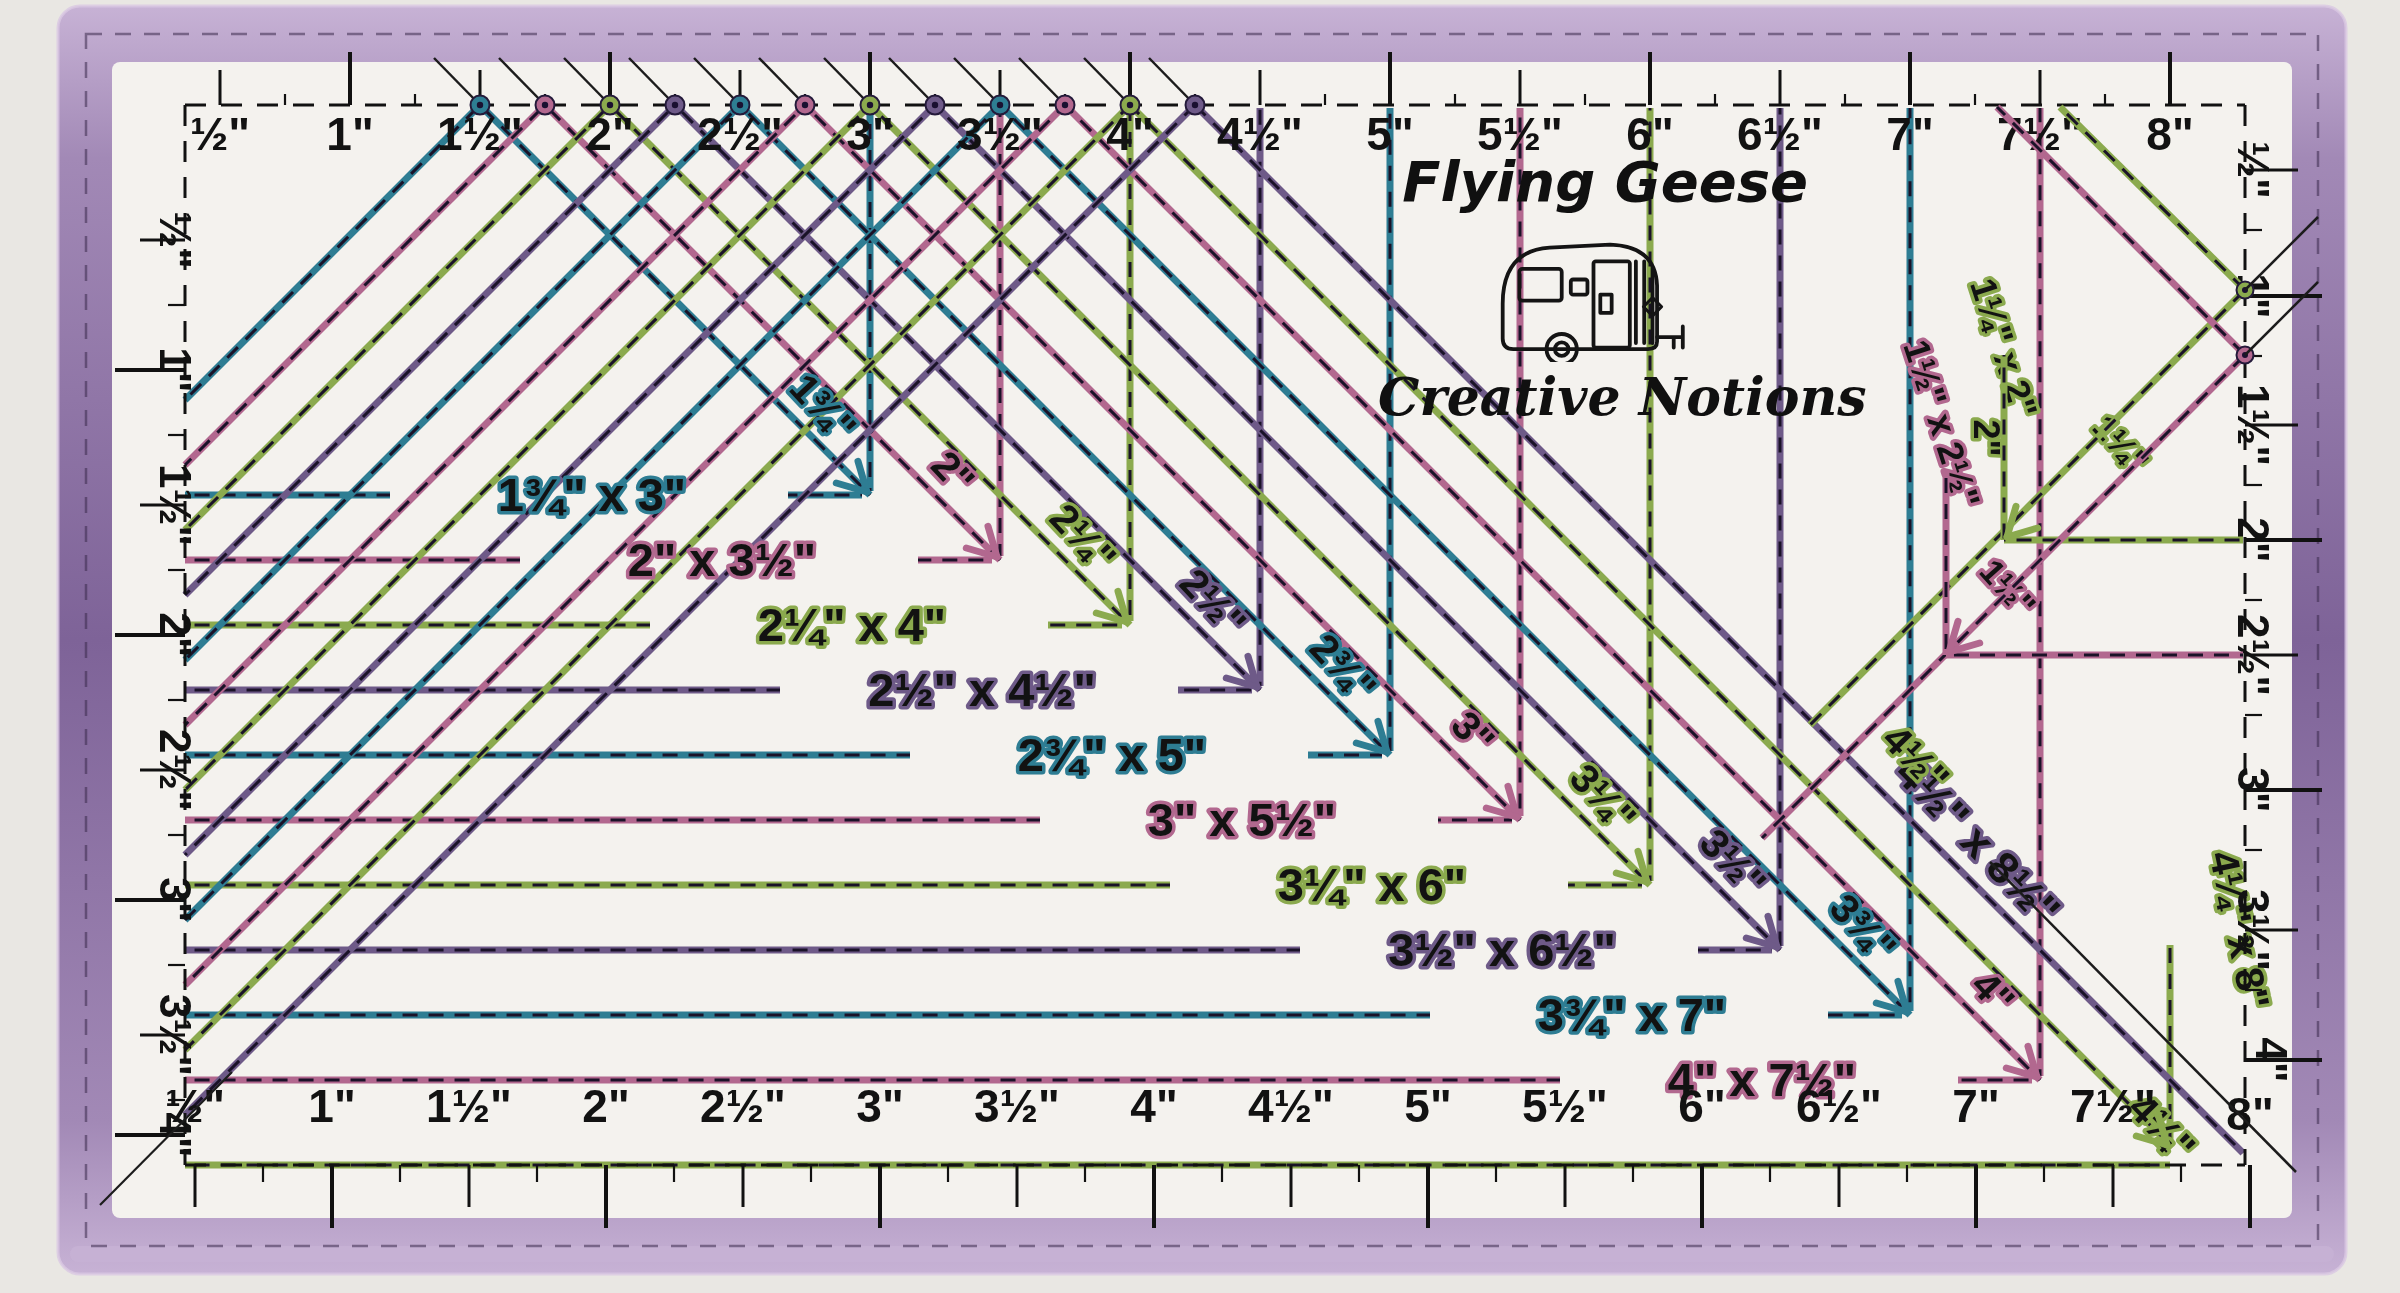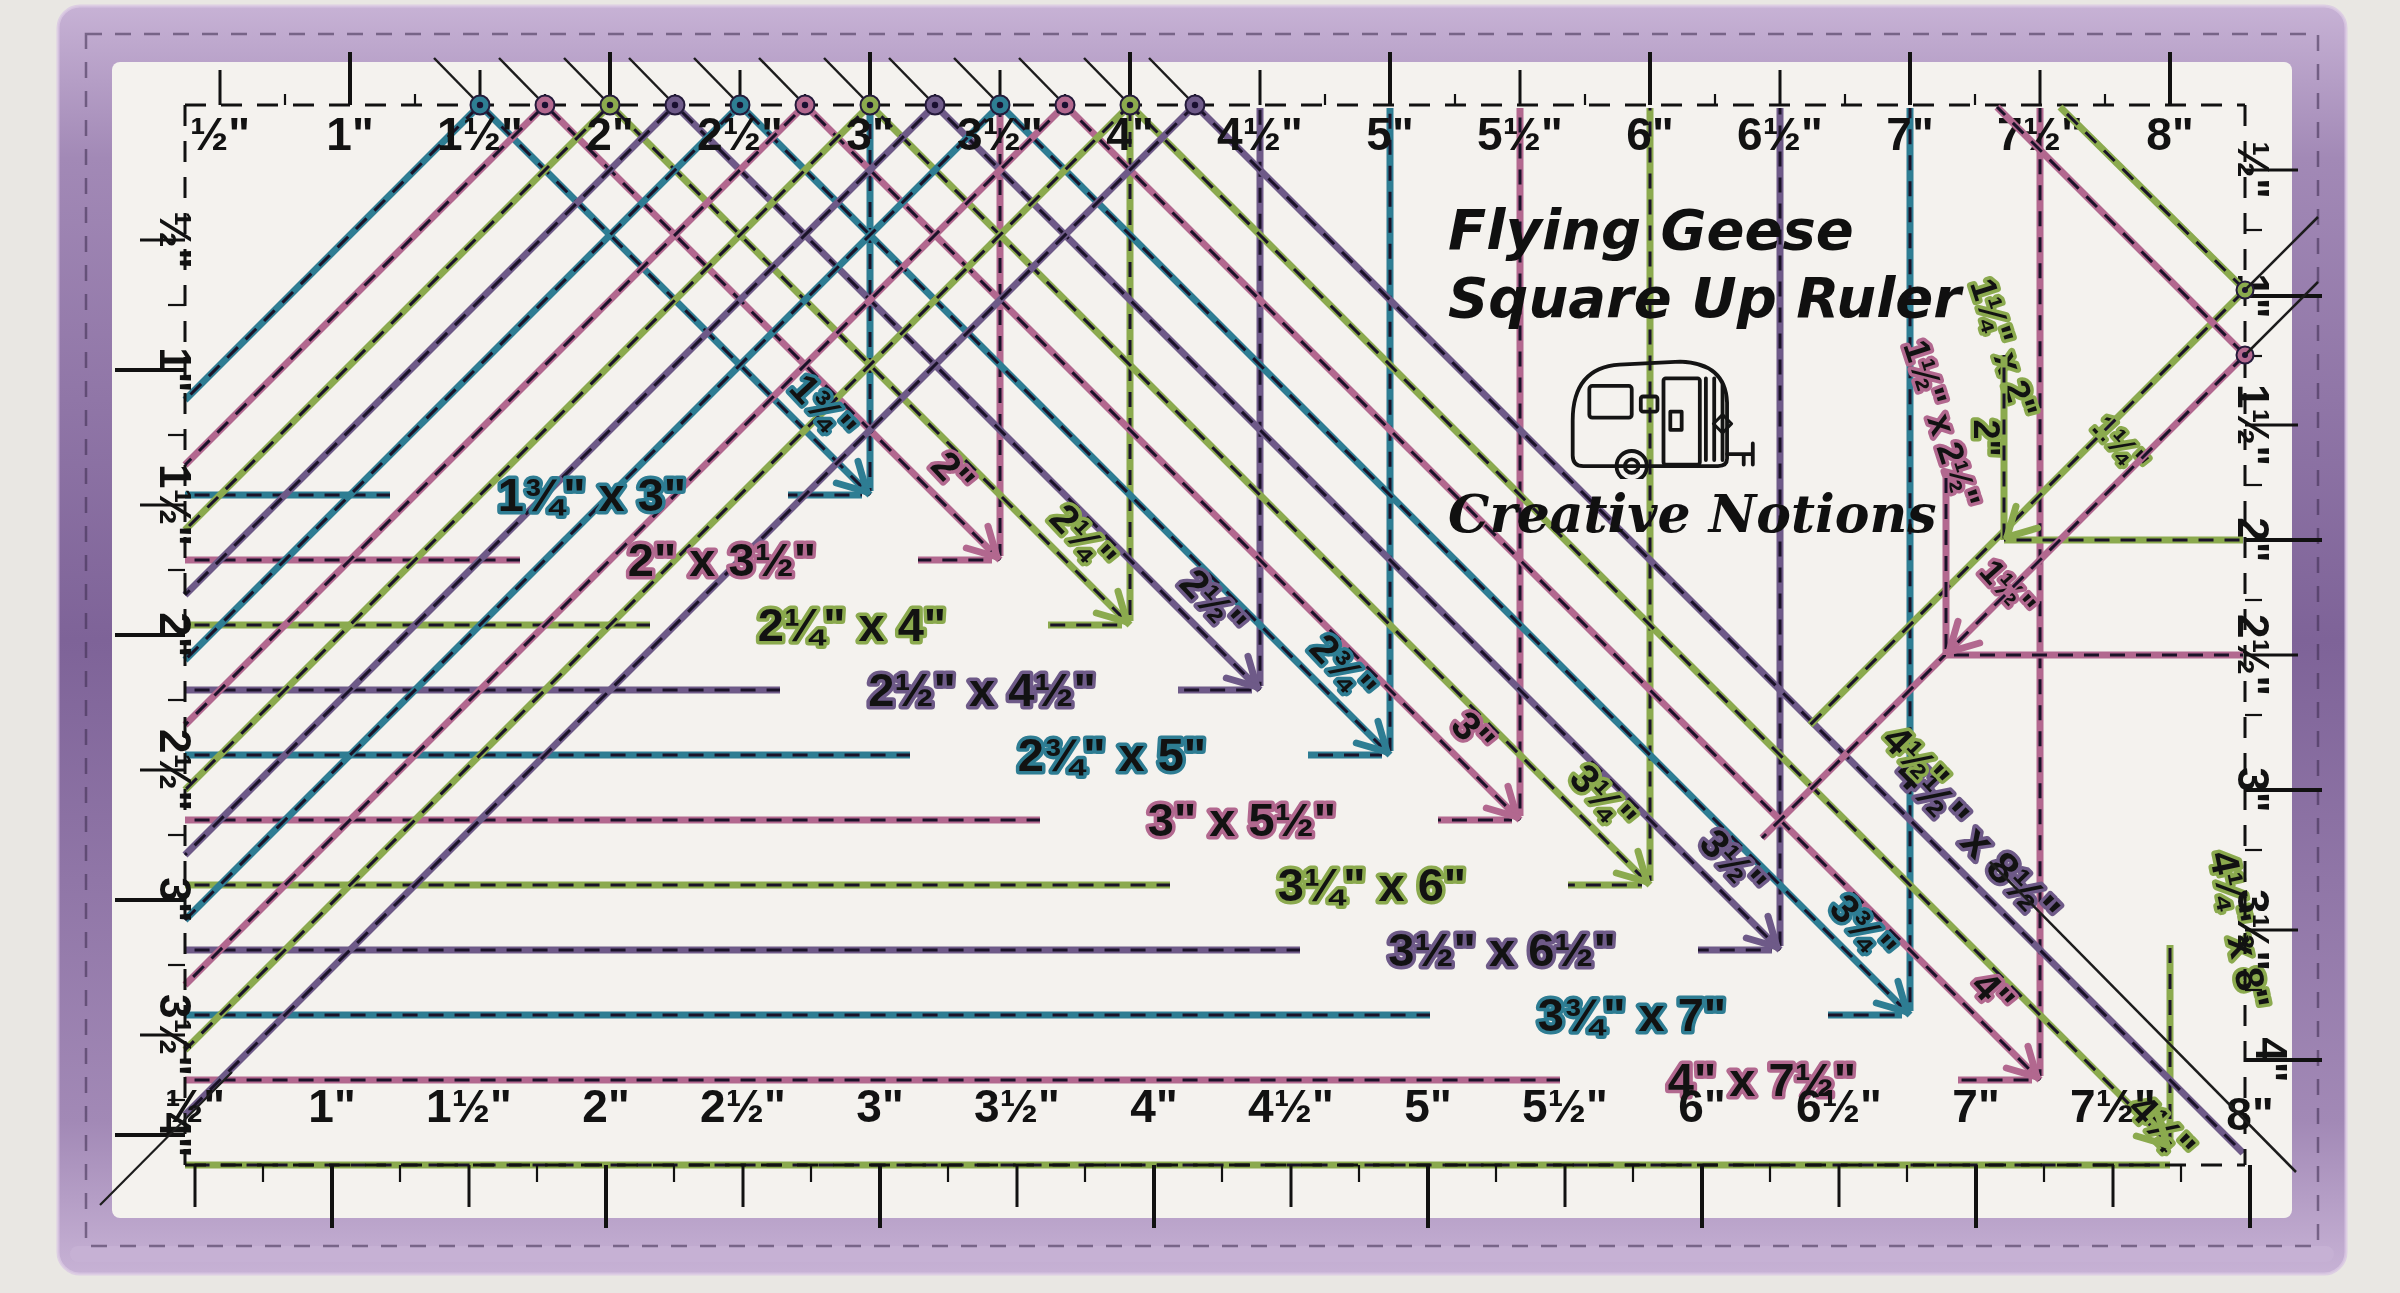--- a/index.html
+++ b/index.html
@@ -1,19 +1,19 @@
 <!DOCTYPE html>
 <html><head>
 <meta charset="utf-8">
 <style>
   html,body{margin:0;padding:0;background:#e8e6e2;}
   .scene{position:relative;width:2400px;height:1293px;background:#e9e7e3;overflow:hidden;
          font-family:"Liberation Sans",sans-serif;}
   #ruler-svg{position:absolute;left:0;top:0;}
-  .title-block{position:absolute;left:1448px;top:148px;width:430px;text-align:left;color:#101010;margin-top:48px;}
+  .title-block{position:absolute;left:1378px;top:148px;width:430px;text-align:right;color:#101010;}
   .t1{font:italic 700 56px "DejaVu Sans",sans-serif;letter-spacing:0px;line-height:1.22;white-space:nowrap;}
   .brand{font:italic 700 52px "DejaVu Serif",serif;margin-top:4px;white-space:nowrap;}
   .web{font:700 30px "Liberation Sans",sans-serif;margin-top:2px;letter-spacing:0.5px;white-space:nowrap;}
   .camper{margin:6px auto 0 auto;display:block;}
 </style>
 </head>
 <body>
 
 <div class="scene">
   <svg id="ruler-svg" width="2400" height="1293" viewBox="0 0 2400 1293">
@@ -417,21 +417,20 @@
       <g>
         <line x1="2245" y1="290" x2="2318" y2="217" stroke="#1c1c1c" stroke-width="2.5"></line>
         <line x1="2245" y1="355" x2="2318" y2="282" stroke="#1c1c1c" stroke-width="2.5"></line>
         <line x1="1990" y1="862" x2="2296" y2="1172" stroke="#1c1c1c" stroke-width="2.5"></line>
         <line x1="100" y1="1205" x2="232" y2="1072" stroke="#1c1c1c" stroke-width="2.2"></line>
       </g>
     </svg>
 
   <div class="title-block">
     <div class="t1">Flying Geese</div>
-    <div class="t1">Square Up Ruler</div>
     <svg class="camper" width="205" height="140" viewBox="0 0 260 185">
       <g fill="none" stroke="#141414" stroke-width="5" stroke-linejoin="round" stroke-linecap="round">
         <path d="M10,108 Q10,38 72,34 L152,30 Q212,32 214,84 L214,158 Q214,168 202,168 L24,168 Q10,168 10,154 Z"></path>
         <rect x="32" y="62" width="56" height="42" rx="4"></rect>
         <rect x="100" y="76" width="22" height="20" rx="3"></rect>
         <rect x="130" y="52" width="48" height="114" rx="3"></rect>
         <rect x="139" y="96" width="15" height="24"></rect>
         <path d="M186,52 L186,160 M197,52 L197,160 M208,60 L208,160"></path>
         <path d="M196,112 l12,-12 l12,12 l-12,12 z" stroke-width="4"></path>
         <circle cx="88" cy="168" r="20"></circle>

